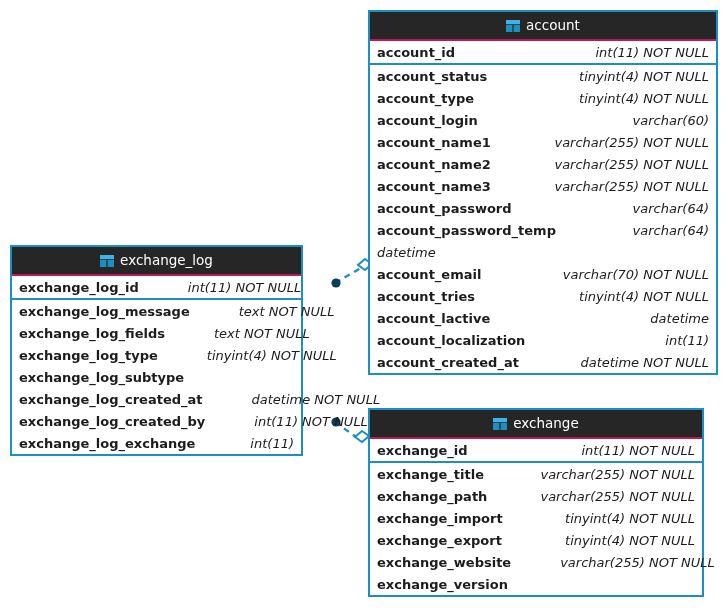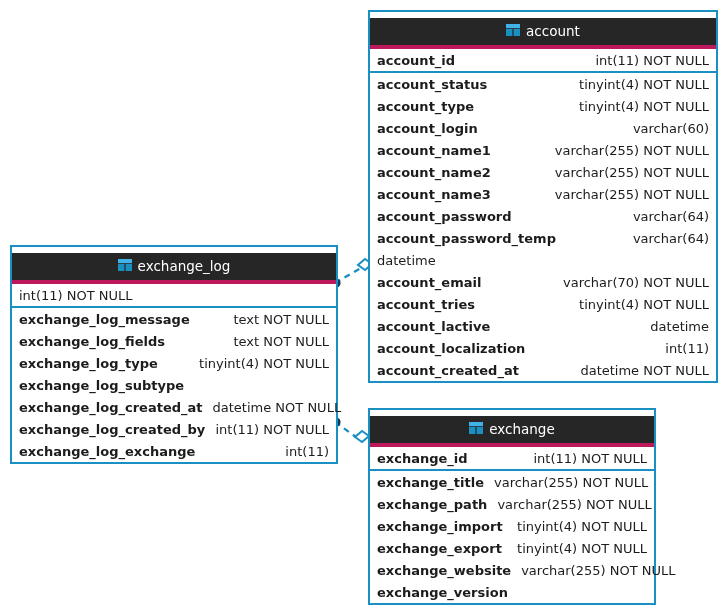--- a/index.html
+++ b/index.html
@@ -43,25 +43,24 @@
 
   .entity-header {
     background: #262626;
     color: #ffffff;
     font-size: 13.5px;
     line-height: 16px;
     padding: 5px 6px 6px 6px;
     text-align: center;
     white-space: nowrap;
     display: flex;
-    align-items: flex-start;
+    align-items: center;
     justify-content: center;
     gap: 6px;
-    border-bottom: 4px solid #be185d;
-    margin-top: 6px;
+    border-bottom: 2px solid #be185d;
   }
 
   .table-icon {
     display: inline-block;
     width: 14px;
     height: 12px;
     flex: 0 0 auto;
     position: relative;
   }
 
@@ -75,46 +74,48 @@
 
   .col-row {
     display: flex;
     align-items: baseline;
     justify-content: space-between;
     font-size: 13px;
     line-height: 15px;
     padding: 3.5px 7px 3.5px 7px;
     color: #1c1c1c;
     white-space: nowrap;
+    gap: 39px;
   }
 
   .pk-row .col-name,
   .pk-row .col-type {
     font-weight: bold;
   }
 
   .col-name {
     text-align: left;
     margin-right: 10px;
     font-weight: bold;
   }
 
   .col-type {
     text-align: right;
     color: #1c1c1c;
+    font-style: italic;
   }
 
   .pk-row .col-type {
     font-weight: normal;
   }
 
   
   #entity-account        { left: 368px; top: 10px;  width: 350px; }
-  #entity-exchange-log   { left: 10px;  top: 245px; width: 328px; }
-  #entity-exchange       { left: 368px; top: 408px; width: 288px; }
+  #entity-exchange-log   { left: 10px;  top: 245px; width: 293px; }
+  #entity-exchange       { left: 368px; top: 408px; width: 336px; }
 </style>
 </head>
 <body>
 
 <div id="canvas">
 
   <svg id="connectors" viewBox="0 0 726 612" width="726" height="612">
 
     <g>
       <line x1="335" y1="283" x2="361" y2="268" stroke="#1a8fc1" stroke-width="2.4" stroke-dasharray="6,5"></line>
@@ -211,20 +212,21 @@
         <svg width="14" height="12" viewBox="0 0 14 12">
           <rect x="0" y="0" width="14" height="4.2" fill="#3fb3e8"></rect>
           <rect x="0" y="5" width="6.4" height="7" fill="#1a8fc1"></rect>
           <rect x="7.6" y="5" width="6.4" height="7" fill="#1a8fc1"></rect>
         </svg>
       </span>
       <span class="entity-title">exchange_log</span>
     </div>
     <div class="pk-row">
       <div class="col-row">
+        <span class="col-name">exchange_log_id</span>
         <span class="col-type">int(11) NOT NULL</span>
       </div>
     </div>
     <div class="col-list">
       <div class="col-row">
           <span class="col-name">exchange_log_message</span>
           <span class="col-type">text NOT NULL</span>
         </div>
       <div class="col-row">
           <span class="col-name">exchange_log_fields</span>

